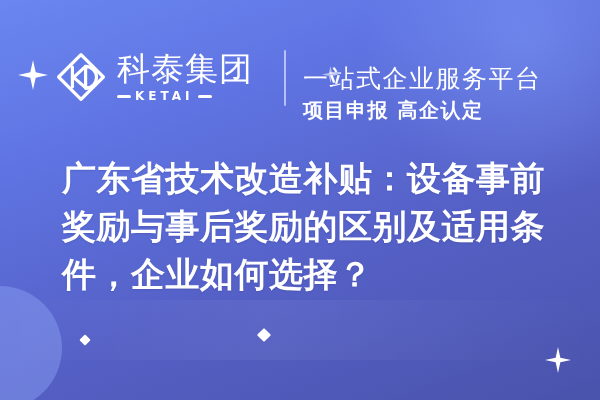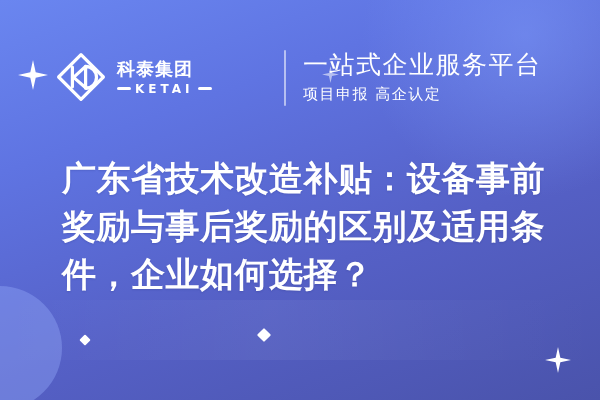--- a/index.html
+++ b/index.html
@@ -102,22 +102,22 @@
     flex: 0 0 54px;
   }
 
   .brand-text {
     display: flex;
     flex-direction: column;
     justify-content: center;
     line-height: 1;
   }
   .brand-cn {
-    font-size: 18px;
-    font-weight: 700;
+    font-size: 33px;
+    font-weight: 400;
     color: #ffffff;
     letter-spacing: 1px;
     white-space: nowrap;
   }
   .brand-en-row {
     display: flex;
     align-items: center;
     gap: 4px;
     margin-top: 5px;
   }
@@ -142,37 +142,37 @@
     top: 8px;
     width: 2px;
     height: 56px;
     background: rgba(255,255,255,0.55);
     border-radius: 1px;
   }
 
   .tagline {
     position: absolute;
     left: 303px;
-    top: 0;
+    top: 16px;
     height: 70px;
     display: flex;
     flex-direction: column;
     justify-content: center;
   }
   .tagline-main {
     font-size: 25px;
     color: #ffffff;
     letter-spacing: 1.5px;
     line-height: 1.15;
     white-space: nowrap;
   }
   .tagline-sub {
     margin-top: 6px;
-    font-size: 15px;
-    font-weight: 400;
+    font-size: 20px;
+    font-weight: 700;
     color: #ffffff;
     letter-spacing: 1.5px;
     line-height: 1.1;
     white-space: nowrap;
   }
 
   
   .title {
     position: absolute;
     left: 62px;

